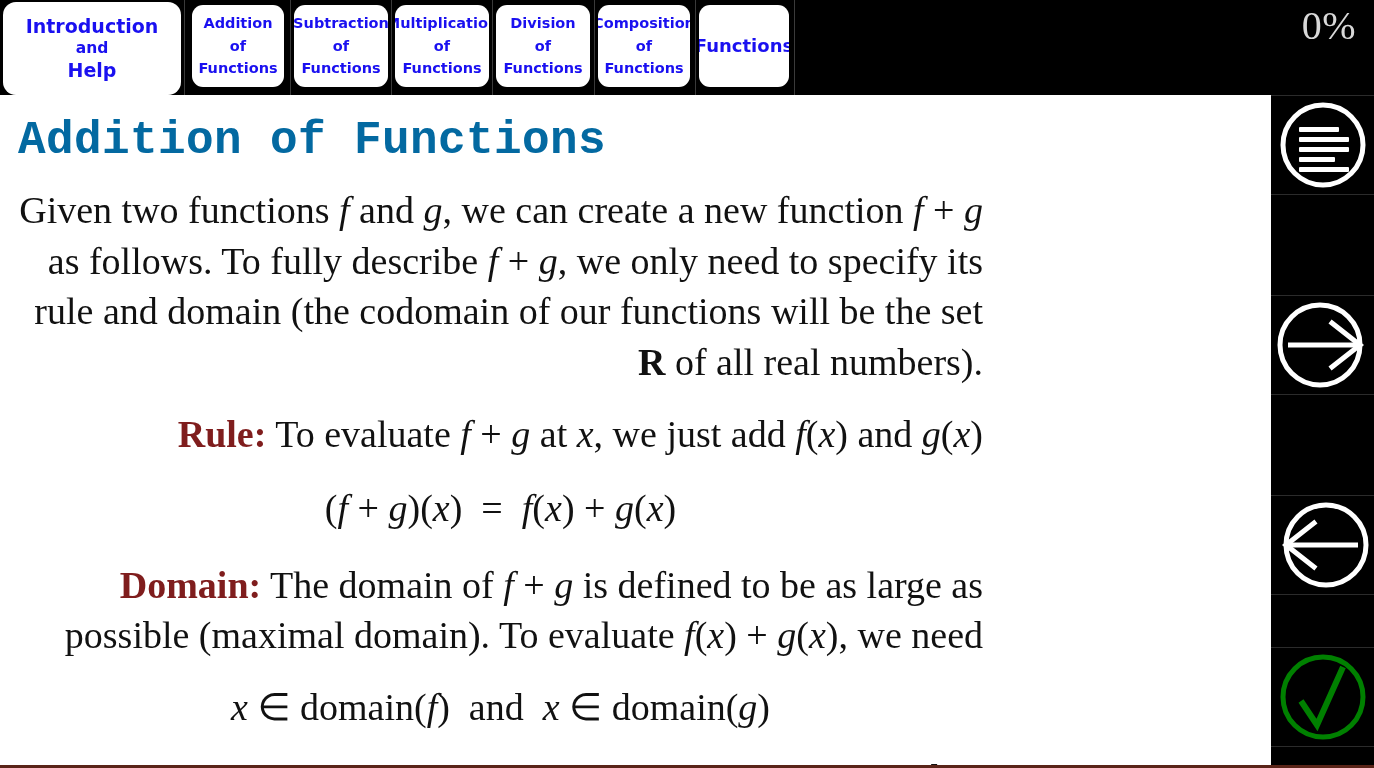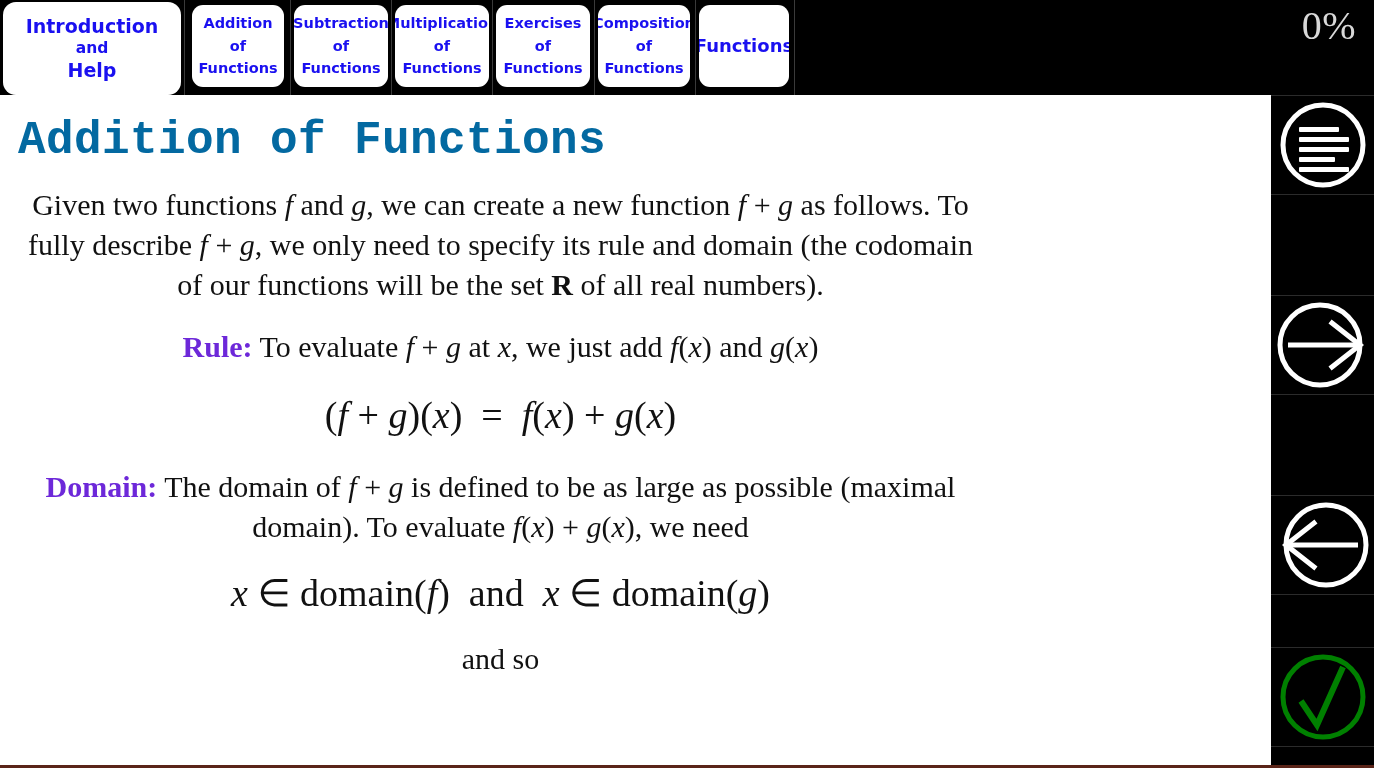--- a/index.html
+++ b/index.html
@@ -117,29 +117,29 @@
     font-family: Liberation Mono, monospace;
     font-weight: bold;
     font-size: 46px;
     line-height: 1.05;
     letter-spacing: 0.4px;
     margin: 8px 0 20px 0;
   }
 
   .para {
     font-family: "Liberation Serif", serif;
-    font-size: 30px;
+    font-size: 38px;
     line-height: 1.33;
     margin-bottom: 22px;
-    text-align: center;
+    text-align: right;
     max-width: 965px;
   }
 
   .lead {
-    color: #6d28d9;
+    color: #7f1d1d;
     font-weight: bold;
   }
 
   .eq {
     font-family: "Liberation Serif", serif;
     font-size: 38px;
     text-align: center;
     margin: 26px 0 30px 0;
     max-width: 965px;
     white-space: pre;
@@ -230,21 +230,21 @@
       <span class="ln">Functions</span>
     </div>
 
     <div class="tab small" style="left:395px; width:94px;">
       <span class="ln">Multiplication</span>
       <span class="ln">of</span>
       <span class="ln">Functions</span>
     </div>
 
     <div class="tab small" style="left:496px; width:94px;">
-      <span class="ln">Exercises</span>
+      <span class="ln">Division</span>
       <span class="ln">of</span>
       <span class="ln">Functions</span>
     </div>
 
     <div class="tab small" style="left:598px; width:92px;">
       <span class="ln">Composition</span>
       <span class="ln">of</span>
       <span class="ln">Functions</span>
     </div>
 

